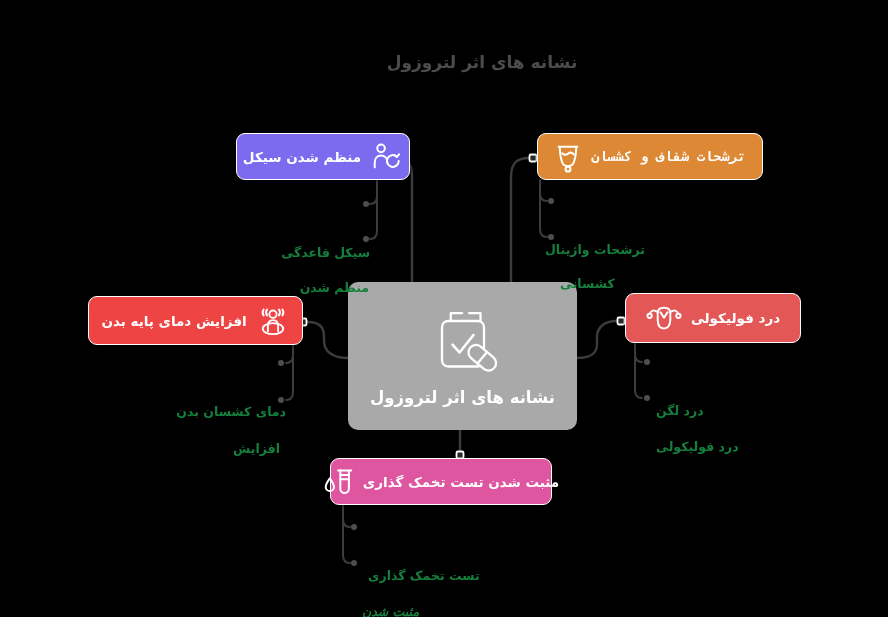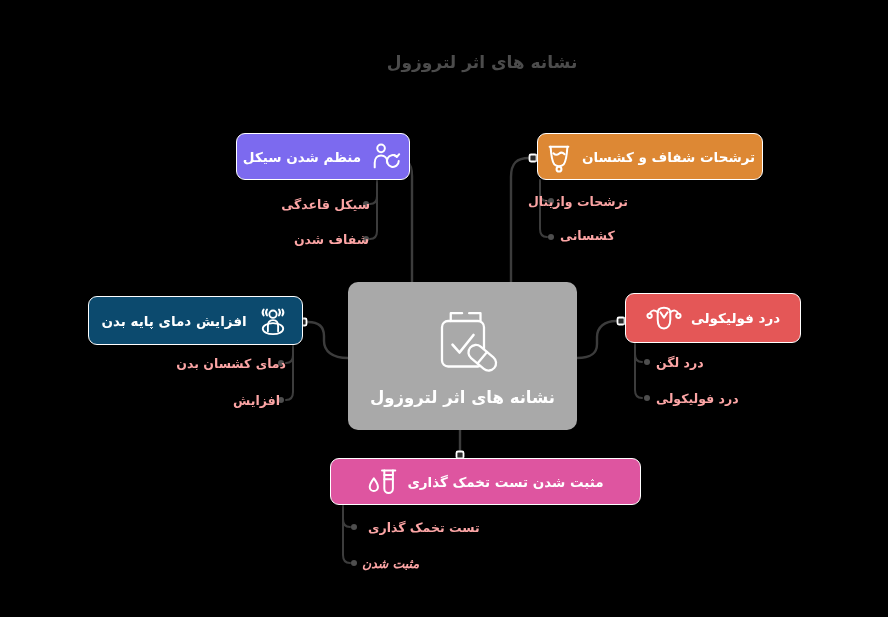--- a/index.html
+++ b/index.html
@@ -20,22 +20,22 @@
     direction:rtl;box-shadow:0 1px 3px rgba(0,0,0,.5);
   }
   .node .label{color:#ffffff;font-weight:bold;font-size:13.5px;white-space:nowrap;}
   .node svg{flex:none;display:block;}
   .center-node{
     position:absolute;display:flex;flex-direction:column;align-items:center;justify-content:center;
     gap:9px;border-radius:10px;box-sizing:border-box;direction:rtl;
   }
   .center-label{color:#ffffff;font-weight:bold;font-size:16.5px;white-space:nowrap;}
   .subitem{
-    position:absolute;color:#fca5a5;font-weight:bold;font-size:12.5px;
-    white-space:nowrap;direction:rtl;
+    position:absolute;color:#15803d;font-weight:bold;font-size:12.5px;
+    white-space:nowrap;direction:rtl;margin-top:48px;
   }
 </style>
 </head>
 <body>
 
 <div class="stage">
 
   <svg class="overlay">
     <g stroke="#3c3c3c" stroke-width="2.4" fill="none" stroke-linecap="round">
       <path d="M394 157 C406 157 412 162 412 176 V282"></path>
@@ -91,35 +91,35 @@
   <div class="node" style="left: 212px; top: 133px; width: 174px; height: 47px; background-color: rgb(124, 106, 239); margin-left: 24px;">
     <svg width="33" height="29" viewBox="0 0 36 32" fill="none" stroke="#ffffff" stroke-width="2.2" stroke-linecap="round" stroke-linejoin="round">
       <circle cx="12" cy="7" r="4.2"></circle>
       <path d="M5 28 V23 C5 18 8 15 12 15 C16 15 19 18 19 23"></path>
       <path d="M31.5 21 a6.5 6.5 0 1 1 -2.2 -4.9"></path>
       <polyline points="32,13.5 29.5,16.5 26.5,14.5"></polyline>
     </svg>
     <span class="label">منظم شدن سیکل</span>
   </div>
   <div class="subitem" style="right:530px;top:197px;">سیکل قاعدگی</div>
-  <div class="subitem" style="right:531px;top:232px;">شفاف شدن</div>
+  <div class="subitem" style="right:531px;top:232px;">منظم شدن</div>
 
-  <div class="node" style="left: 537px; top: 133px; width: 226px; height: 47px; background-color: rgb(221, 136, 52);">
+  <div class="node" style="left: 537px; top: 133px; width: 226px; height: 47px; background-color: rgb(221, 136, 52); font-family: Liberation Mono, monospace;">
     <span class="label">ترشحات شفاف و کشسان</span>
     <svg width="28" height="34" viewBox="0 0 30 36" fill="none" stroke="#ffffff" stroke-width="2.2" stroke-linecap="round" stroke-linejoin="round">
       <path d="M5 7 H25"></path>
       <path d="M6 7 C6.5 15 7 22 10 26 C12 28.5 18 28.5 20 26 C23 22 23.5 15 24 7"></path>
       <path d="M9 14 Q12 17 15 14.5 Q18 12 21 15"></path>
       <circle cx="15" cy="31" r="2.6"></circle>
     </svg>
   </div>
-  <div class="subitem" style="left:528px;top:194px;">ترشحات واژینال</div>
+  <div class="subitem" style="left:545px;top:194px;">ترشحات واژینال</div>
   <div class="subitem" style="left:560px;top:228px;">کشسانی</div>
 
-  <div class="node" style="left: 88px; top: 296px; width: 215px; height: 49px; background-color: #0c4a6e;">
+  <div class="node" style="left: 88px; top: 296px; width: 215px; height: 49px; background-color: #ef4444;">
     <svg width="34" height="30" viewBox="0 0 40 34" fill="none" stroke="#ffffff" stroke-width="2.2" stroke-linecap="round" stroke-linejoin="round">
       <ellipse cx="20" cy="26" rx="12" ry="6.5"></ellipse>
       <circle cx="20" cy="9" r="4.3"></circle>
       <path d="M14 29 V23 C14 18.5 16.5 16 20 16 C23.5 16 26 18.5 26 23 V29"></path>
       <path d="M9 3.5 C7.5 5.5 7.5 8.5 9 10.5"></path>
       <path d="M13 3.5 C11.5 5.5 11.5 8.5 13 10.5"></path>
       <path d="M31 3.5 C32.5 5.5 32.5 8.5 31 10.5"></path>
       <path d="M27 3.5 C28.5 5.5 28.5 8.5 27 10.5"></path>
     </svg>
     <span class="label">افزایش دمای پایه بدن</span>
@@ -134,21 +134,21 @@
       <path d="M16 9 L20 15 L24 9"></path>
       <path d="M13 9 C9 6 6 7 4.5 10"></path>
       <circle cx="4" cy="13" r="2.4"></circle>
       <path d="M27 9 C31 6 34 7 35.5 10"></path>
       <circle cx="36" cy="13" r="2.4"></circle>
     </svg>
   </div>
   <div class="subitem" style="left:656px;top:355px;">درد لگن</div>
   <div class="subitem" style="left:656px;top:391px;">درد فولیکولی</div>
 
-  <div class="node" style="left: 330px; top: 458px; width: 311px; height: 47px; background-color: rgb(222, 85, 160);">
+  <div class="node" style="left: 330px; top: 458px; width: 222px; height: 47px; background-color: rgb(222, 85, 160);">
     <span class="label">مثبت شدن تست تخمک گذاری</span>
     <svg width="31" height="31" viewBox="0 0 34 34" fill="none" stroke="#ffffff" stroke-width="2.2" stroke-linecap="round" stroke-linejoin="round">
       <path d="M7.5 13.5 C10.5 17.5 12 20.5 12 23 A4.5 4.5 0 0 1 3 23 C3 20.5 4.5 17.5 7.5 13.5 Z"></path>
       <path d="M16.5 5 H31"></path>
       <path d="M19 5 V25 A4.7 4.7 0 0 0 28.4 25 V5"></path>
       <path d="M19 10 H28.4"></path>
       <path d="M19 14.5 H28.4"></path>
     </svg>
   </div>
   <div class="subitem" style="left:368px;top:520px;">تست تخمک گذاری</div>

